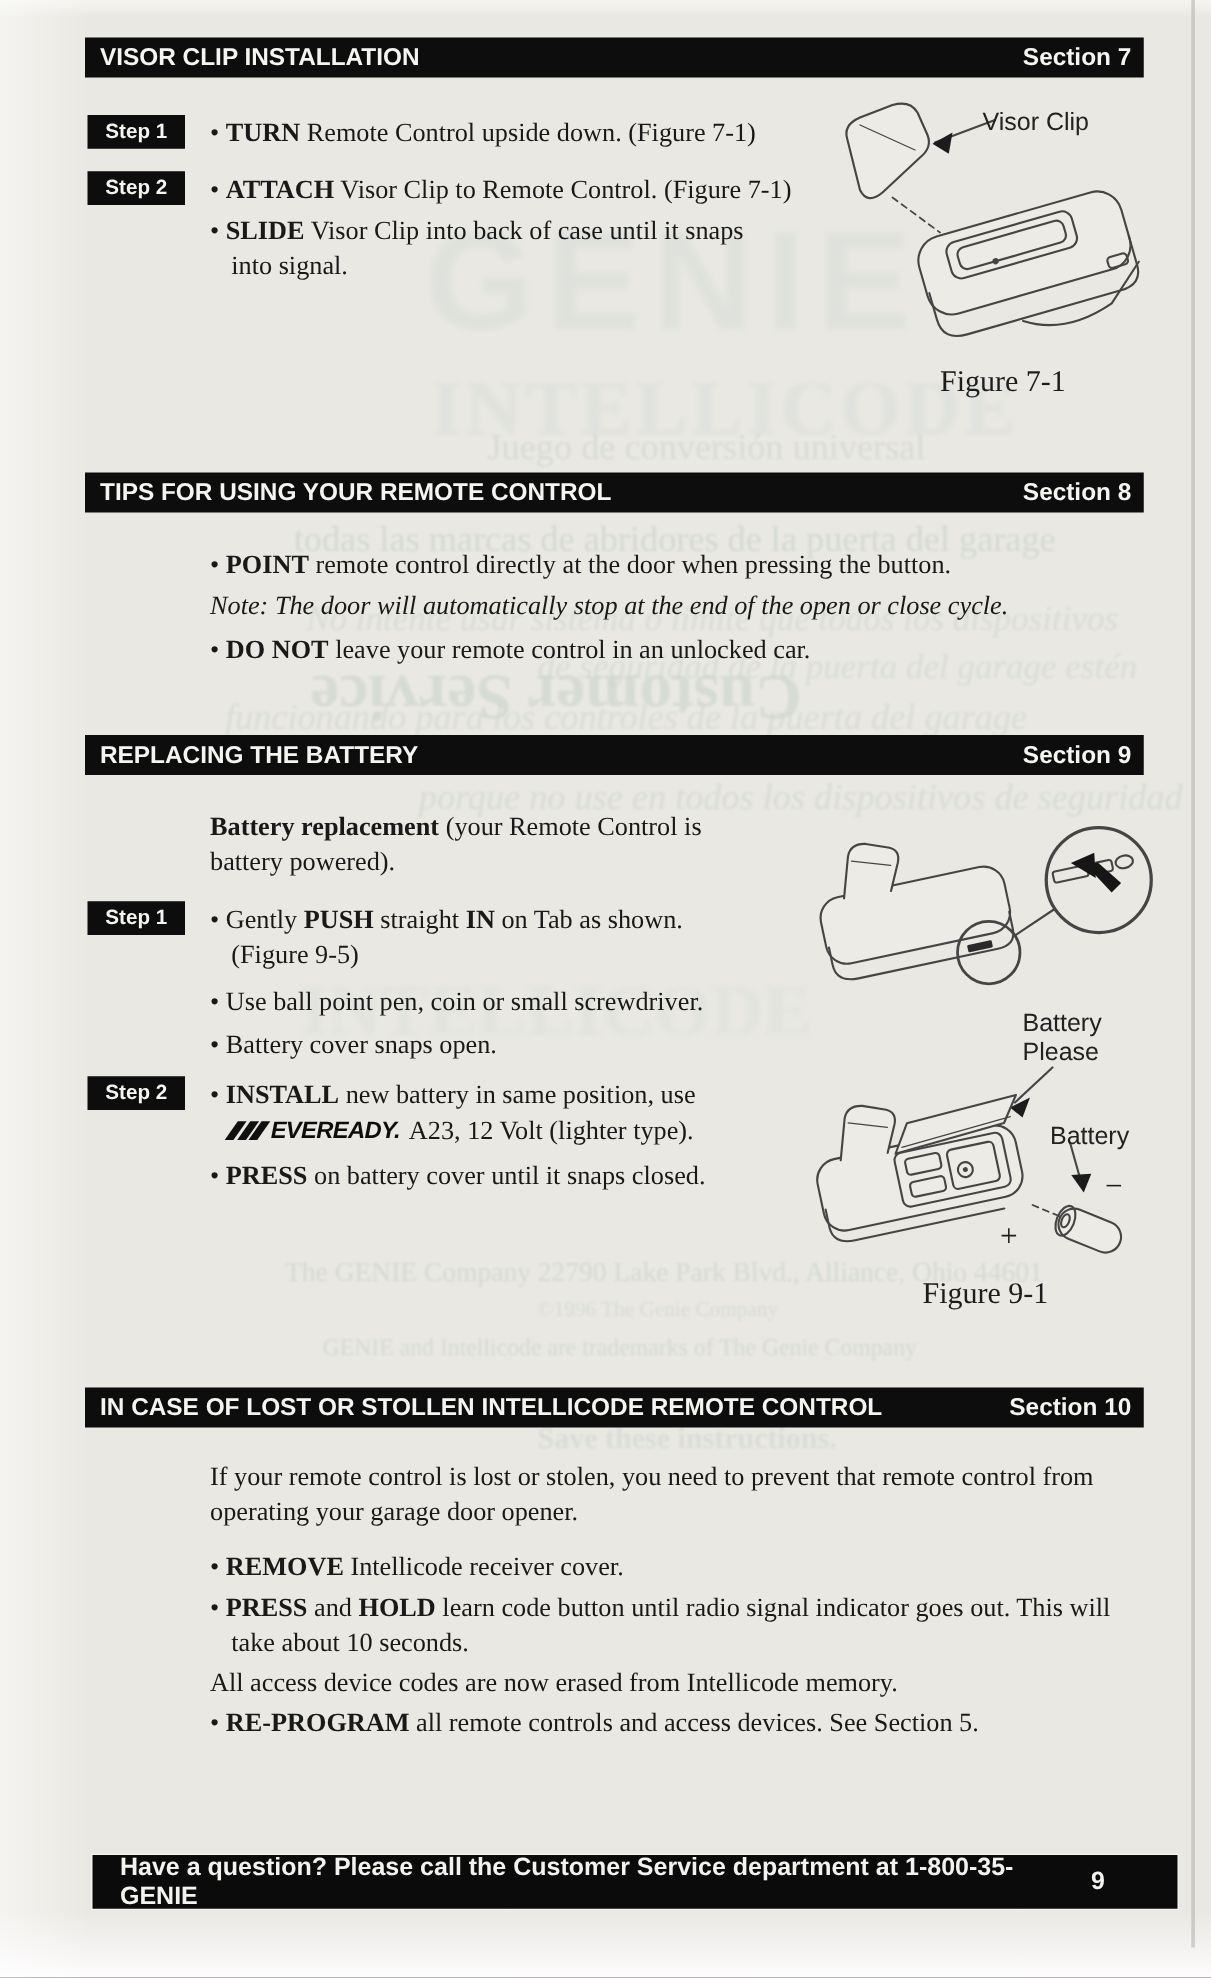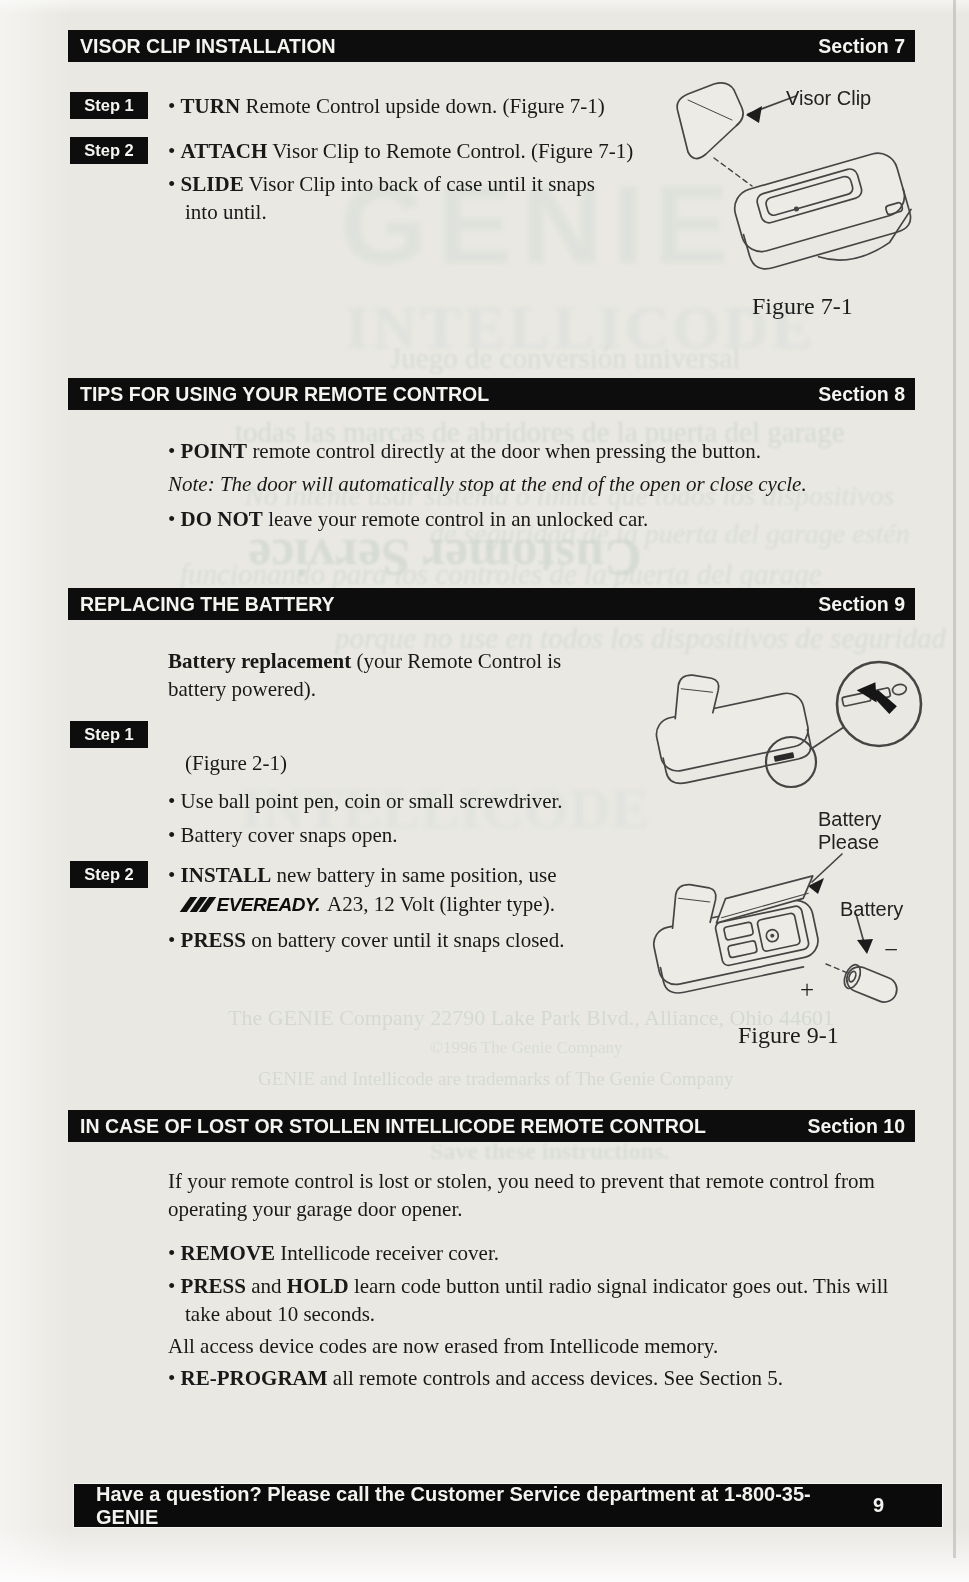--- a/index.html
+++ b/index.html
@@ -76,21 +76,21 @@
 
   <div class="secbar" style="top:30px">
     <span>VISOR CLIP INSTALLATION</span>
     <span>Section 7</span>
   </div>
   <div class="badge" style="top:92px">Step 1</div>
   <div class="line bullet" style="top:93px;left:168px"><b>TURN</b><span> Remote Control upside down. (Figure 7-1)</span></div>
   <div class="badge" style="top:137px">Step 2</div>
   <div class="line bullet" style="top:138px;left:168px"><b>ATTACH</b><span> Visor Clip to Remote Control. (Figure 7-1)</span></div>
   <div class="line bullet" style="top:171px;left:168px"><b>SLIDE</b><span> Visor Clip into back of case until it snaps</span></div>
-  <div class="line" style="top:199px;left:185px"><span>into until.</span></div>
+  <div class="line" style="top:199px;left:185px"><span>into signal.</span></div>
 
   <svg class="fig" style="left:648px;top:78px" width="272" height="215" viewBox="0 0 272 215">
     <g stroke="#454545" fill="none" stroke-width="1.7" stroke-linejoin="round" stroke-linecap="round">
       <path d="M30 34 Q26 22 40 16 L66 6 Q80 2 86 12 L94 30 Q98 40 88 48 L58 76 Q46 86 40 74 Z" fill="#ecebe5"></path>
       <path d="M40 22 L84 42" stroke-width="1"></path>
       <line x1="66" y1="80" x2="104" y2="108" stroke-dasharray="5 4" stroke-width="1.4"></line>
       <line x1="148" y1="18" x2="100" y2="36"></line>
       <polygon points="98,37 114,28 111,45" fill="#1c1c1c" stroke="none"></polygon>
       <g transform="rotate(-16 175 140)">
         <rect x="92" y="92" width="168" height="64" rx="20" fill="#ecebe5"></rect>
@@ -115,21 +115,22 @@
   <div class="line bullet" style="top:506px;left:168px"><b>DO NOT</b><span> leave your remote control in an unlocked car.</span></div>
 
   <div class="secbar" style="top:588px">
     <span>REPLACING THE BATTERY</span>
     <span>Section 9</span>
   </div>
   <div class="line" style="top:648px;left:168px"><b>Battery replacement</b><span> (your Remote Control is</span></div>
   <div class="line" style="top:676px;left:168px"><span>battery powered).</span></div>
 
   <div class="badge" style="top:721px">Step 1</div>
-  <div class="line" style="top:750px;left:185px">(Figure 2-1)</div>
+  <div class="line bullet" style="top:722px;left:168px"><span>Gently </span><b>PUSH</b><span> straight </span><b>IN</b><span> on Tab as shown.</span></div>
+  <div class="line" style="top:750px;left:185px">(Figure 9-5)</div>
   <div class="line bullet" style="top:822px;left:168px">Battery cover snaps open.</div>
   <div class="line bullet" style="top:788px;left:168px">Use ball point pen, coin or small screwdriver.</div>
 
   <div class="badge" style="top:861px">Step 2</div>
   <div class="line bullet" style="top:862px;left:168px"><b>INSTALL</b><span> new battery in same position, use</span></div>
   <div class="line ev-line" style="top:891px;left:185px">
     <span class="ev-logo">
       <span class="ev-s"></span>
         <span class="ev-s"></span>
         <span class="ev-s"></span>

